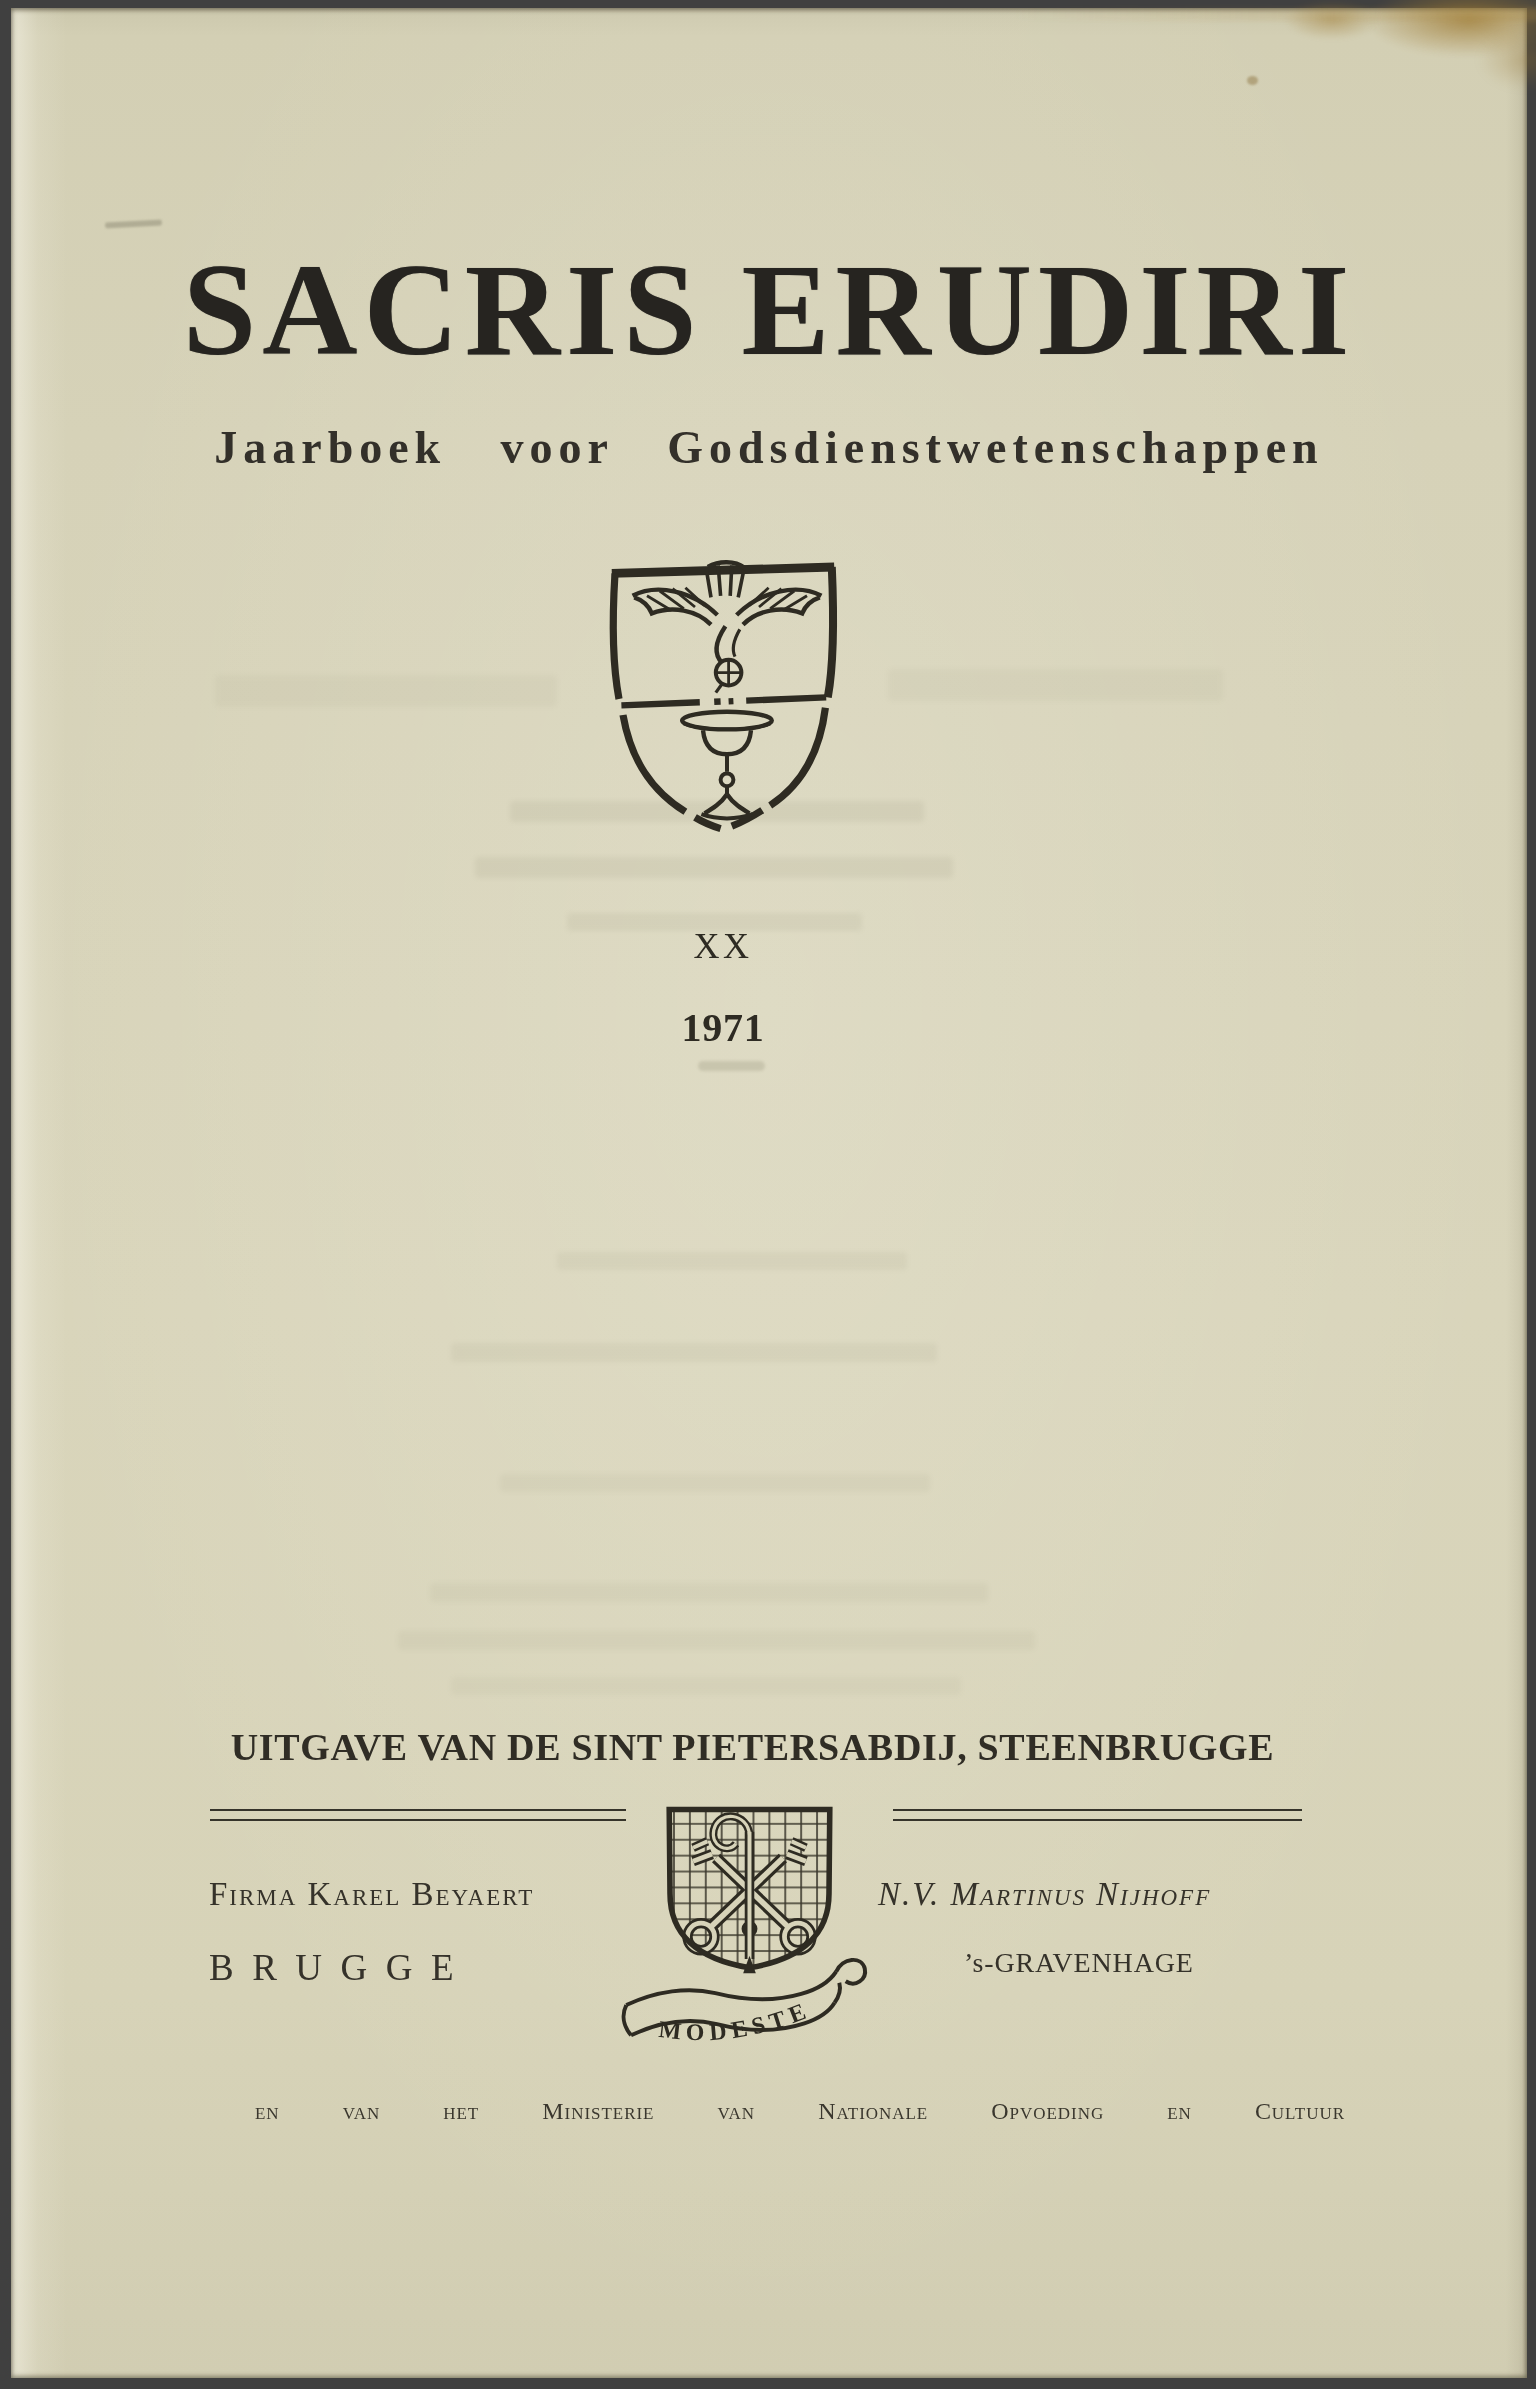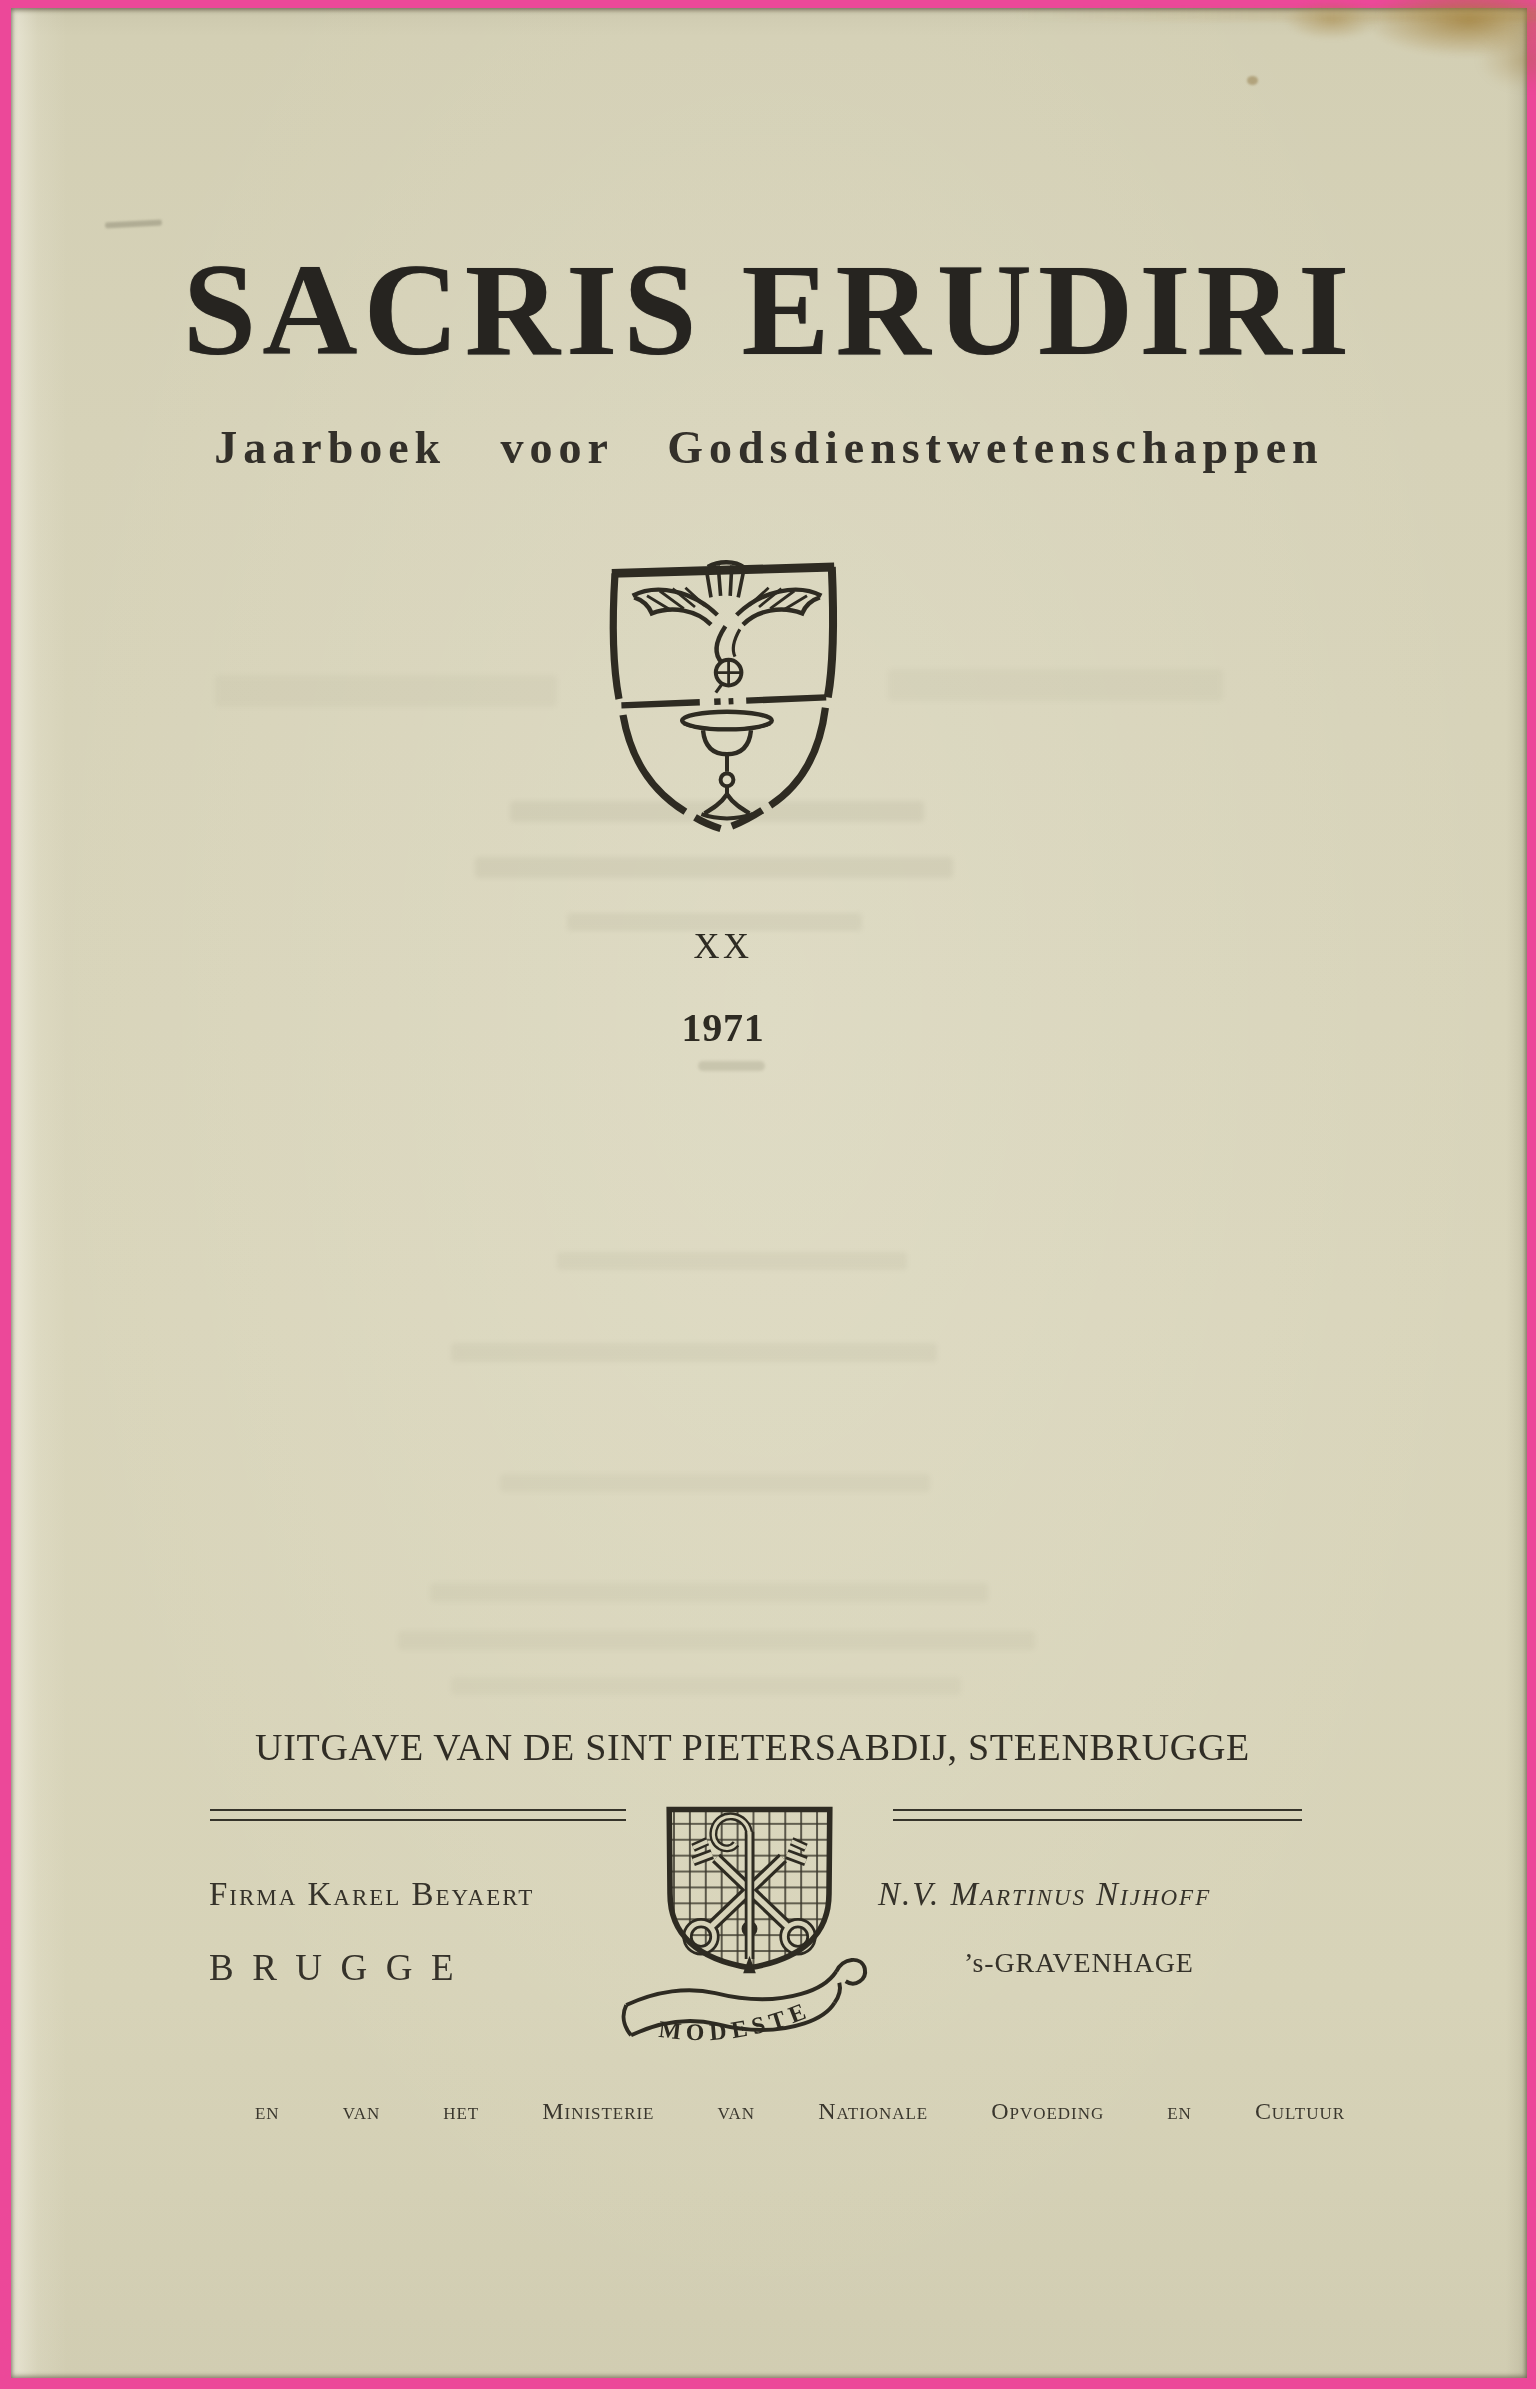--- a/index.html
+++ b/index.html
@@ -1,16 +1,16 @@
 <!DOCTYPE html>
 <html style="font-size:12.7px"><head>
 <meta charset="utf-8">
 <style>
   html,body{margin:0;padding:0;background:#f6f4ea;}
-  .scan{position:relative;width:1536px;height:2389px;background:#ec4899;overflow:hidden;
+  .scan{position:relative;width:1536px;height:2389px;background:#404040;overflow:hidden;
         font-family:"Liberation Serif","DejaVu Serif",serif;color:#2c2a22;}
   
   .cover{position:absolute;left:11px;top:8px;width:1516px;height:2370px;
     background:
       radial-gradient(ellipse at 50% 42%, rgba(255,255,248,.16), rgba(255,255,248,0) 70%),
       linear-gradient(90deg, rgba(250,248,238,.55) 0, rgba(250,248,238,.14) 27px, rgba(250,248,238,0) 56px),
       linear-gradient(270deg, rgba(115,110,85,.16) 0, rgba(115,110,85,0) 21px),
       linear-gradient(180deg,#ccc8ad 0,#d3cfb4 1.2%,#d6d2b8 18%,#d9d5bb 55%,#d7d3b8 84%,#d1cdb2 100%);
     box-shadow: inset 0 2.4px 4px rgba(70,65,45,.45), inset 0 -2.4px 4px rgba(70,65,45,.3),
                 inset 2.4px 0 4.8px rgba(70,65,45,.18), inset -2.4px 0 4.8px rgba(70,65,45,.22);
@@ -26,21 +26,21 @@
   .volume{top:920px;font-size:36px;font-weight:400;letter-spacing:.1em;color:#2e2b23;text-align:center;}
   .year{top:1000px;font-size:40px;font-weight:700;letter-spacing:.02em;color:#2e2b23;}
   
   .box{position:absolute;left:202px;top:1179px;width:1166px;height:356px;border:3.2px solid #2d2b23;}
   .box::after{content:"";position:absolute;left:3.2px;right:3.2px;top:3.2px;bottom:3.2px;
               border-top:1.6px solid rgba(45,43,35,.8);border-bottom:1.6px solid rgba(45,43,35,.8);}
   .author{top:100px;left:0;width:100%;text-align:center;font-size:32px;letter-spacing:.12em;color:#36332b;}
   .article-title{top:209px;left:0;width:100%;text-align:center;font-size:47px;font-weight:700;
                  letter-spacing:.015em;word-spacing:.5em;color:#2b2921;}
   
-  .publine{top:1720px;left:195px;width:1093px;text-align:center;font-size:38px;letter-spacing:.018em;color:#302d25;}
+  .publine{top:1720px;left:195px;width:1093px;text-align:center;font-size:38px;letter-spacing:.018em;color:#302d25;font-weight:bold;}
   .rule{position:absolute;top:1801px;height:8px;border-top:2.4px solid #35332a;border-bottom:2.4px solid #35332a;}
   .rule-l{left:199px;width:416px;}
   .rule-r{left:882px;width:409px;}
   .smallcaps{font-variant:small-caps;margin-top:11px;}
   .firm-l{top:1859px;left:198px;font-size:33px;letter-spacing:.06em;color:#35322a;}
   .firm-r{top:1859px;left:867px;font-size:33px;letter-spacing:.06em;color:#35322a;font-style:italic;}
   .city-l{top:1941px;left:198px;font-size:37px;letter-spacing:.5em;color:#35322a;}
   .city-r{top:1941px;left:953px;font-size:28px;letter-spacing:.03em;color:#35322a;}
   .notice{position:absolute;left:201px;width:1090px;font-variant:small-caps;font-size:24px;
           letter-spacing:.04em;color:#3a372e;text-align:justify;text-align-last:justify;line-height:1;}

